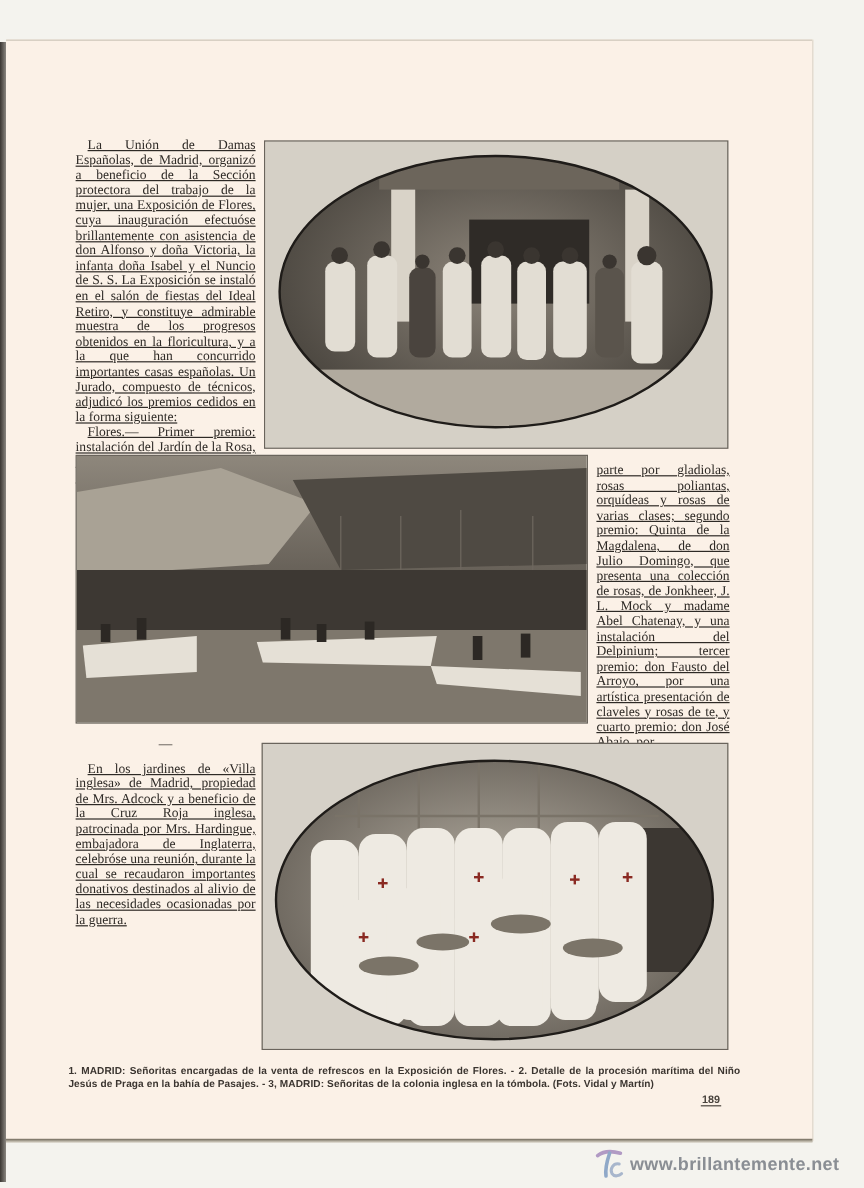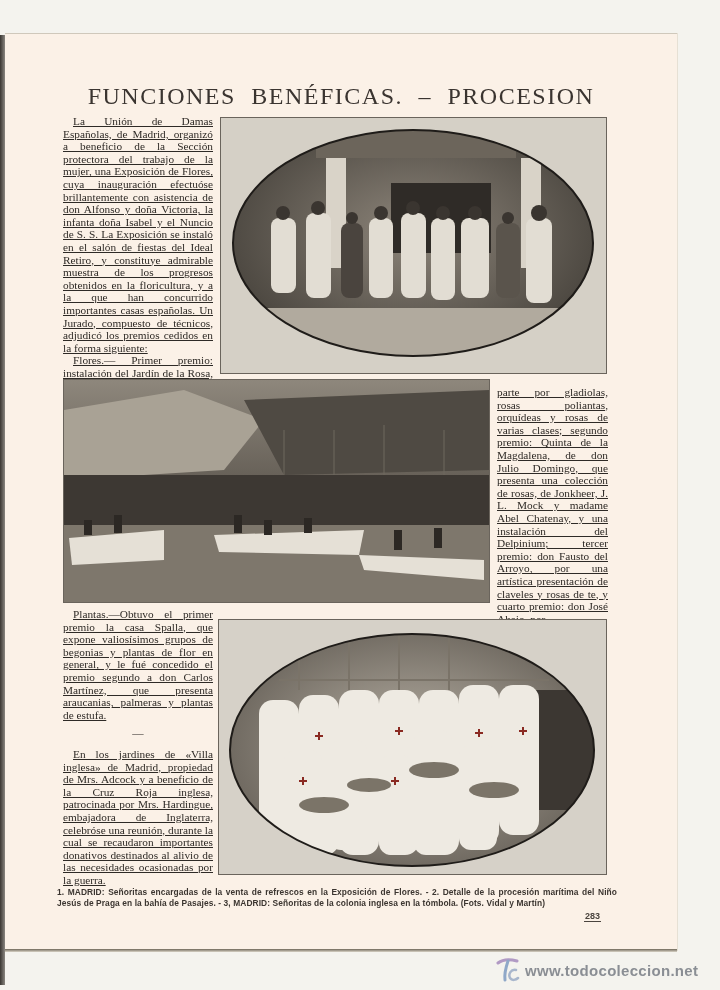--- a/index.html
+++ b/index.html
@@ -62,21 +62,20 @@
     font-size:15px; font-weight:bold; color:#8a8e94; letter-spacing:0.3px;
   }
 </style>
 </head>
 <body>
 
 <div class="scan-edge-left"></div>
 
 <div class="page">
 
-  <div class="title">FUNCIONES BENÉFICAS. – PROCESION</div>
 
   <div class="col" style="left:58px; top:81px; width:150px;">
     <p>La Unión de Damas Españolas, de Madrid, organizó a beneficio de la Sección protectora del trabajo de la mujer, una Exposición de Flores, cuya inauguración efectuóse brillantemente con asistencia de don Alfonso y doña Victoria, la infanta doña Isabel y el Nuncio de S. S. La Exposición se instaló en el salón de fiestas del Ideal Retiro, y constituye admirable muestra de los progresos obtenidos en la floricultura, y a la que han concurrido importantes casas españolas. Un Jurado, compuesto de técnicos, adjudicó los premios cedidos en la forma siguiente:</p>
     <p>Flores.— Primer premio: instalación del Jardín de la Rosa, de los hermanos Rodríguez, constituída en su mayor</p>
   </div>
 
   <div class="photo" style="left:215px; top:83px; width:385px; height:255px;">
     <svg width="385" height="255" viewBox="0 0 385 255">
       <defs>
         <radialGradient id="g1" cx="50%" cy="45%" r="60%">
@@ -157,21 +156,20 @@
           <line x1="380" y1="50" x2="380" y2="95"></line>
       </g>
     </svg>
   </div>
 
   <div class="col" style="left:492px; top:352px; width:111px;">
     <p class="noindent">parte por gladiolas, rosas poliantas, orquídeas y rosas de varias clases; segundo premio: Quinta de la Magdalena, de don Julio Domingo, que presenta una colección de rosas, de Jonkheer, J. L. Mock y madame Abel Chatenay, y una instalación del Delpinium; tercer premio: don Fausto del Arroyo, por una artística presentación de claveles y rosas de te, y cuarto premio: don José Abajo, por</p>
   </div>
 
   <div class="col" style="left:58px; top:574px; width:150px;">
-    <p>Plantas.—Obtuvo el primer premio la casa Spalla, que expone valiosísimos grupos de begonias y plantas de flor en general, y le fué concedido el premio segundo a don Carlos Martínez, que presenta araucanias, palmeras y plantas de estufa.</p>
     <div class="sep">—</div>
     <p>En los jardines de «Villa inglesa» de Madrid, propiedad de Mrs. Adcock y a beneficio de la Cruz Roja inglesa, patrocinada por Mrs. Hardingue, embajadora de Inglaterra, celebróse una reunión, durante la cual se recaudaron importantes donativos destinados al alivio de las necesidades ocasionadas por la guerra.</p>
   </div>
 
   <div class="photo" style="left:213px; top:585px; width:387px; height:254px;">
     <svg width="387" height="254" viewBox="0 0 387 254">
       <defs>
         <radialGradient id="g3" cx="50%" cy="50%" r="60%">
           <stop offset="0%" stop-color="#b9b2a6"></stop>
           <stop offset="100%" stop-color="#5d574f"></stop>
@@ -225,25 +223,25 @@
           <ellipse cx="275" cy="170" rx="25" ry="8"></ellipse>
           <ellipse cx="150" cy="165" rx="22" ry="7"></ellipse>
         </g>
       </g>
       <ellipse cx="193" cy="130" rx="182" ry="116" fill="none" stroke="#1f1c19" stroke-width="2"></ellipse>
     </svg>
   </div>
 
   <div class="caption">1. MADRID: Señoritas encargadas de la venta de refrescos en la Exposición de Flores. - 2. Detalle de la procesión marítima del Niño Jesús de Praga en la bahía de Pasajes. - 3, MADRID: Señoritas de la colonia inglesa en la tómbola. (Fots. Vidal y Martín)</div>
 
-  <div class="page-number">283</div>
+  <div class="page-number">189</div>
 </div>
 
 <div class="page-bottom-shadow"></div>
 
 <div class="watermark">
   <svg width="26" height="28" viewBox="0 0 26 28">
     <path d="M3 7 C8 3, 15 3, 22 5" stroke="#b19ac4" stroke-width="3" fill="none" stroke-linecap="round"></path>
     <path d="M13 5 C11 11, 9 17, 10 24" stroke="#8fa8c8" stroke-width="3" fill="none" stroke-linecap="round"></path>
     <path d="M21 14 C16 13, 13 18, 15 22 C17 25, 21 24, 23 22" stroke="#a8b6cc" stroke-width="2.5" fill="none" stroke-linecap="round"></path>
   </svg>
-  <span class="watermark-text">www.todocoleccion.net</span>
+  <span class="watermark-text">www.brillantemente.net</span>
 </div>
 
 </body></html>

